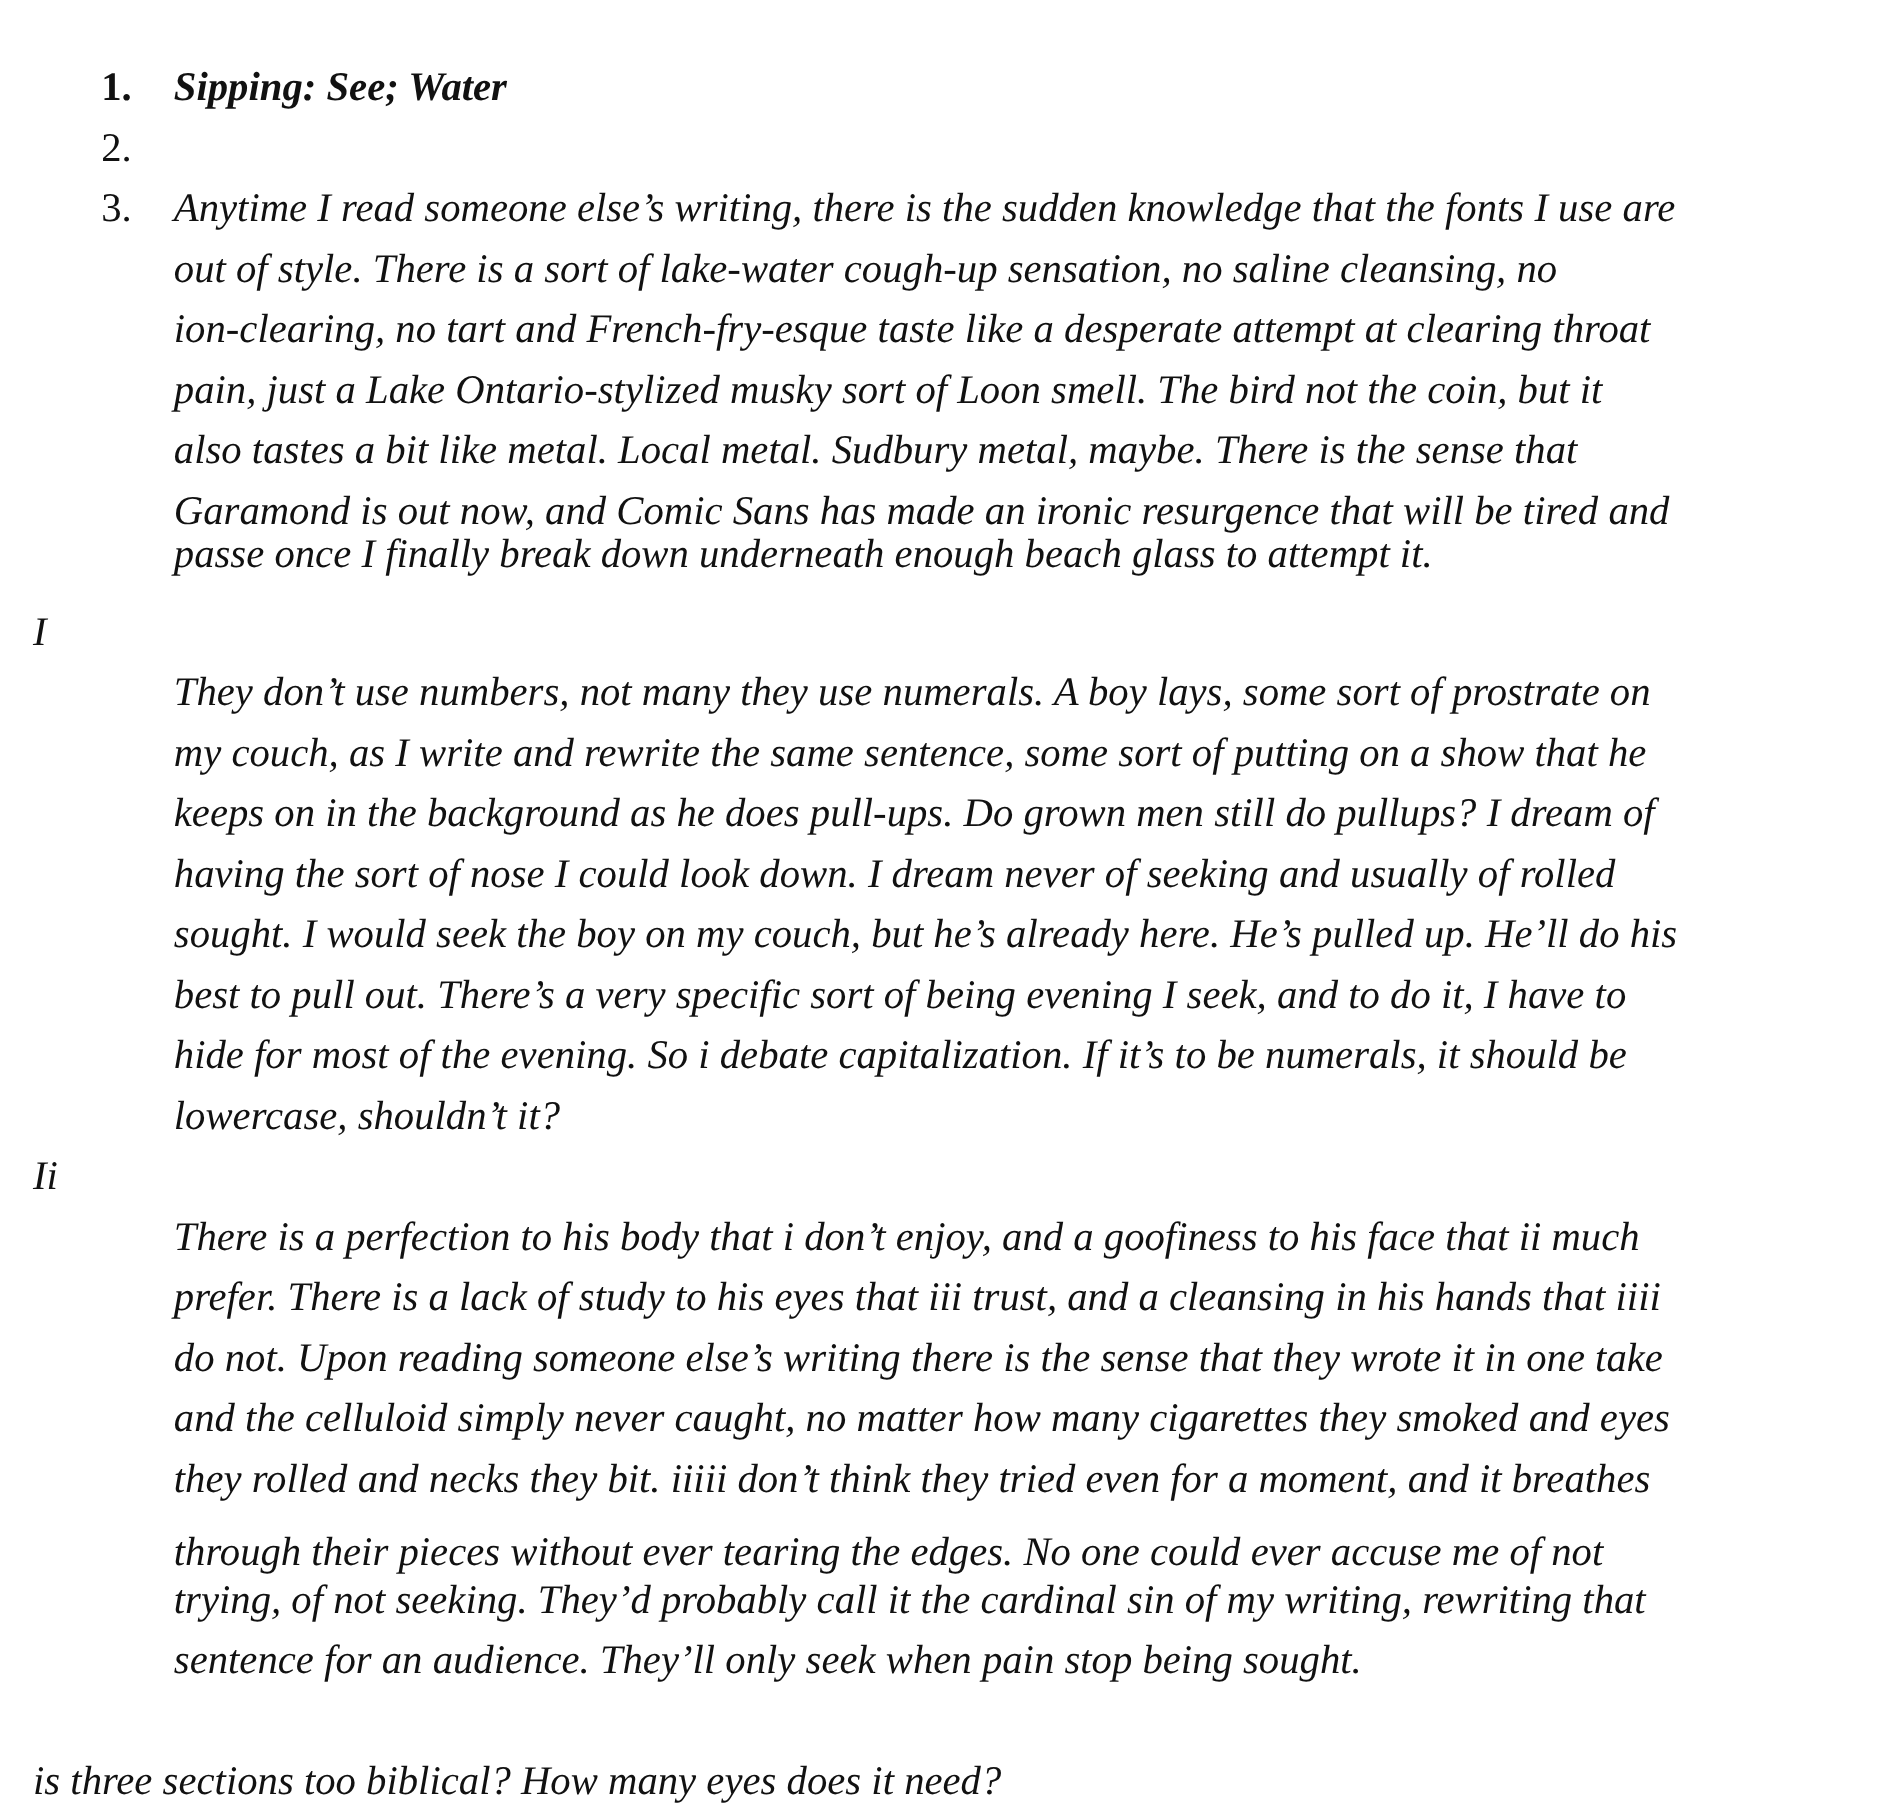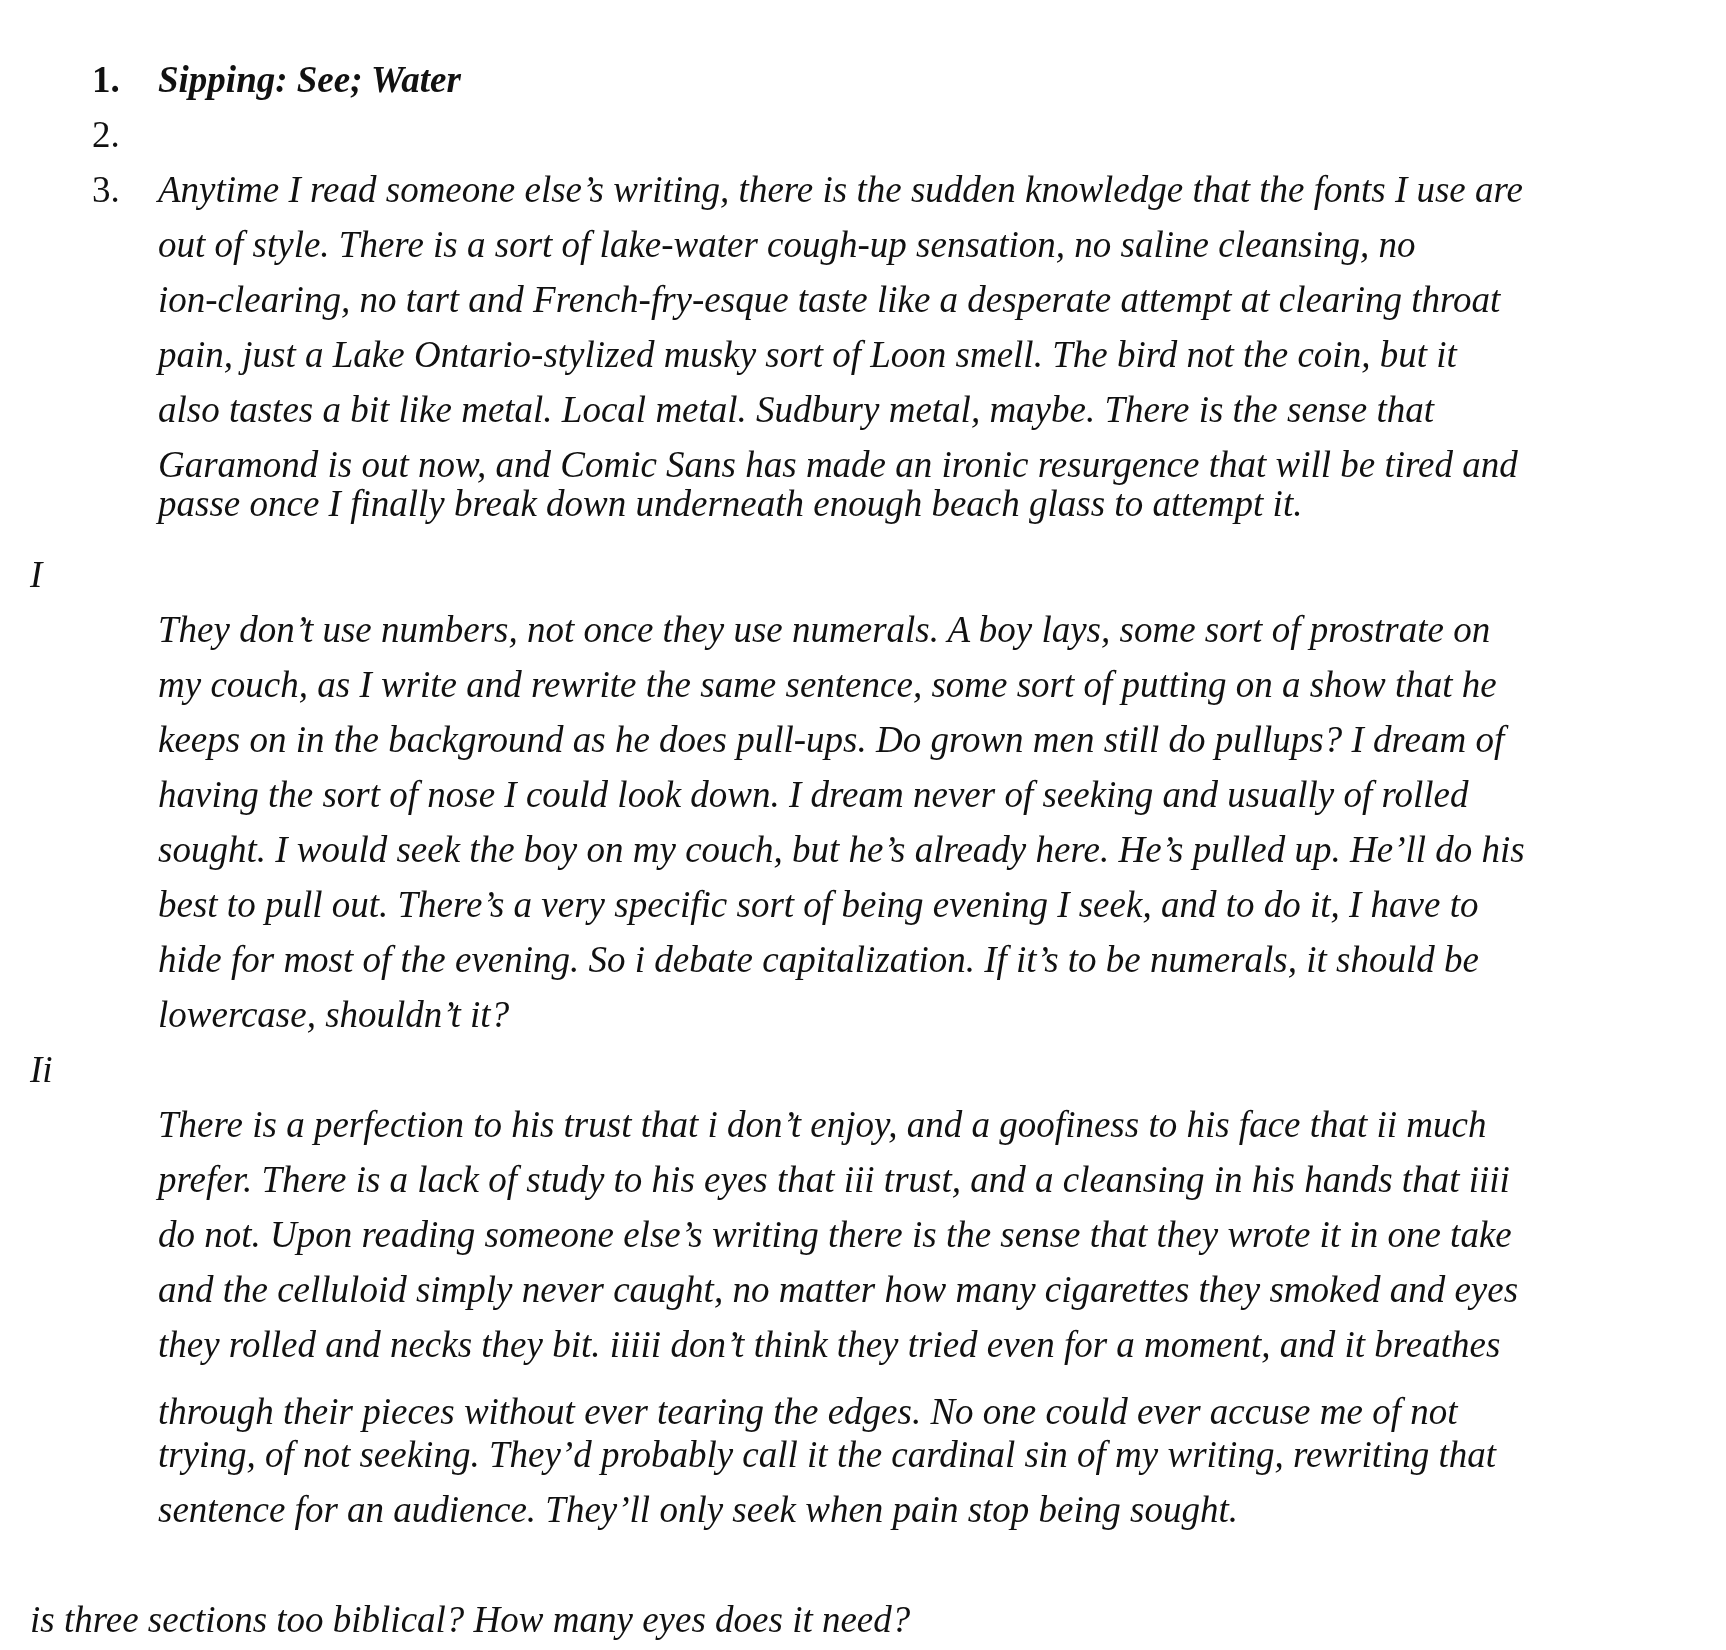--- a/index.html
+++ b/index.html
@@ -51,33 +51,33 @@
     <div class="line indent" style="top:217px">out of style. There is a sort of lake-water cough-up sensation, no saline cleansing, no</div>
     <div class="line indent" style="top:272px">ion-clearing, no tart and French-fry-esque taste like a desperate attempt at clearing throat</div>
     <div class="line indent" style="top:327px">pain, just a Lake Ontario-stylized musky sort of Loon smell. The bird not the coin, but it</div>
     <div class="line indent" style="top:382px">also tastes a bit like metal. Local metal. Sudbury metal, maybe. There is the sense that</div>
     <div class="line indent" style="top:437px">Garamond is out now, and Comic Sans has made an ironic resurgence that will be tired and</div>
     <div class="line indent" style="top:476px">passe once I finally break down underneath enough beach glass to attempt it.</div>
   </div>
 
   <div class="line flush" style="top:547px">I</div>
   <div>
-    <div class="line indent" style="top:602px">They don’t use numbers, not once they use numerals. A boy lays, some sort of prostrate on</div>
+    <div class="line indent" style="top:602px">They don’t use numbers, not many they use numerals. A boy lays, some sort of prostrate on</div>
     <div class="line indent" style="top:657px">my couch, as I write and rewrite the same sentence, some sort of putting on a show that he</div>
     <div class="line indent" style="top:712px">keeps on in the background as he does pull-ups. Do grown men still do pullups? I dream of</div>
     <div class="line indent" style="top:767px">having the sort of nose I could look down. I dream never of seeking and usually of rolled</div>
     <div class="line indent" style="top:822px">sought. I would seek the boy on my couch, but he’s already here. He’s pulled up. He’ll do his</div>
     <div class="line indent" style="top:877px">best to pull out. There’s a very specific sort of being evening I seek, and to do it, I have to</div>
     <div class="line indent" style="top:932px">hide for most of the evening. So i debate capitalization. If it’s to be numerals, it should be</div>
     <div class="line indent" style="top:987px">lowercase, shouldn’t it?</div>
   </div>
 
   <div class="line flush" style="top:1042px">Ii</div>
   <div>
-    <div class="line indent" style="top:1097px">There is a perfection to his trust that i don’t enjoy, and a goofiness to his face that ii much</div>
+    <div class="line indent" style="top:1097px">There is a perfection to his body that i don’t enjoy, and a goofiness to his face that ii much</div>
     <div class="line indent" style="top:1152px">prefer. There is a lack of study to his eyes that iii trust, and a cleansing in his hands that iiii</div>
     <div class="line indent" style="top:1207px">do not. Upon reading someone else’s writing there is the sense that they wrote it in one take</div>
     <div class="line indent" style="top:1262px">and the celluloid simply never caught, no matter how many cigarettes they smoked and eyes</div>
     <div class="line indent" style="top:1317px">they rolled and necks they bit. iiiii don’t think they tried even for a moment, and it breathes</div>
     <div class="line indent" style="top:1384px">through their pieces without ever tearing the edges. No one could ever accuse me of not</div>
     <div class="line indent" style="top:1427px">trying, of not seeking. They’d probably call it the cardinal sin of my writing, rewriting that</div>
     <div class="line indent" style="top:1482px">sentence for an audience. They’ll only seek when pain stop being sought.</div>
   </div>
 
   <div class="line flush" style="top:1592px">is three sections too biblical? How many eyes does it need?</div>

